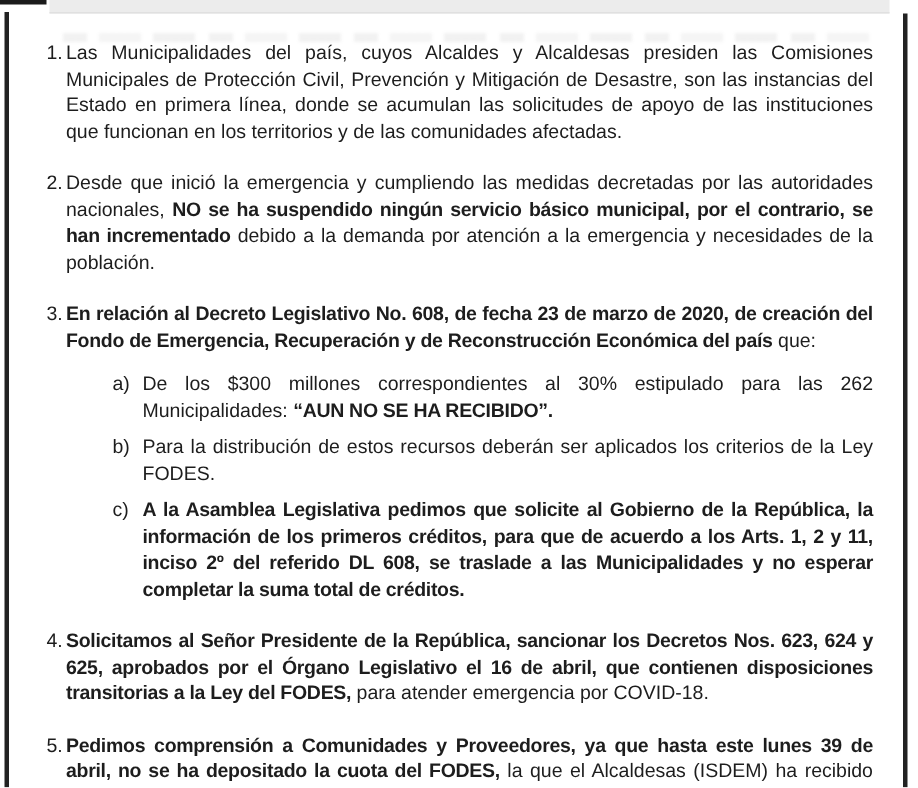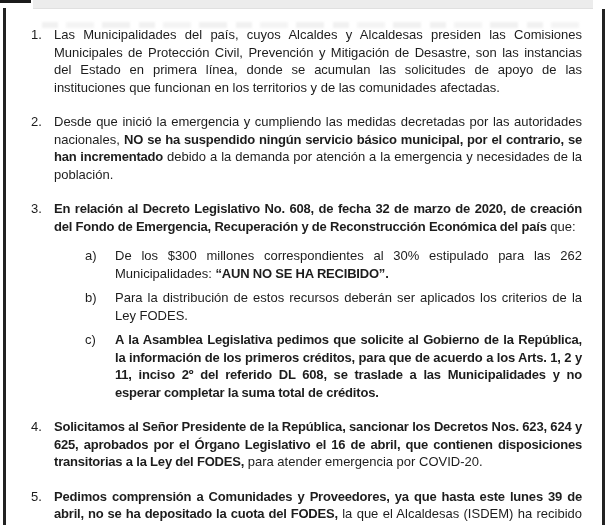--- a/index.html
+++ b/index.html
@@ -50,21 +50,21 @@
     width: 551px;
     margin: 0; padding: 0;
     list-style: none;
     color: #1d1d1d;
     font-size: 13px;
     line-height: 17.5px;
   }
   .item { display: flex; margin-top: 17px; }
   .item:first-child { margin-top: 0; }
   .marker { flex: 0 0 13px; }
-  .para { flex: 1; text-align: justify; margin-left: 10px; }
+  .para { flex: 1; text-align: justify; }
   .para b, .doc-list b { font-weight: 700; letter-spacing: -0.2px; }
   .sublist { margin: 12px 0 0 31px; padding: 0; list-style: none; }
   .subitem { display: flex; margin-top: 7px; }
   .subitem:first-child { margin-top: 0; }
   .submarker { flex: 0 0 20px; }
 </style>
 </head>
 <body>
 
 <div class="page">
@@ -77,37 +77,37 @@
       <li class="item">
         <span class="marker">1.</span>
         <div class="para"><span>Las Municipalidades del país, cuyos Alcaldes y Alcaldesas presiden las Comisiones Municipales de Protección Civil, Prevención y Mitigación de Desastre, son las instancias del Estado en primera línea, donde se acumulan las solicitudes de apoyo de las instituciones que funcionan en los territorios y de las comunidades afectadas.</span></div>
       </li>
       <li class="item">
         <span class="marker">2.</span>
         <div class="para"><span>Desde que inició la emergencia y cumpliendo las medidas decretadas por las autoridades nacionales, </span><b>NO se ha suspendido ningún servicio básico municipal, por el contrario, se han incrementado</b><span> debido a la demanda por atención a la emergencia y necesidades de la población.</span></div>
       </li>
       <li class="item">
         <span class="marker">3.</span>
-        <div class="para"><b>En relación al Decreto Legislativo No. 608, de fecha 32 de marzo de 2020, de creación del Fondo de Emergencia, Recuperación y de Reconstrucción Económica del país</b><span> que:</span><ol class="sublist">
+        <div class="para"><b>En relación al Decreto Legislativo No. 608, de fecha 23 de marzo de 2020, de creación del Fondo de Emergencia, Recuperación y de Reconstrucción Económica del país</b><span> que:</span><ol class="sublist">
             <li class="subitem">
               <span class="submarker">a)</span>
               <div class="para"><span>De los $300 millones correspondientes al 30% estipulado para las 262 Municipalidades: </span><b>“AUN NO SE HA RECIBIDO”.</b></div>
             </li>
             <li class="subitem">
               <span class="submarker">b)</span>
               <div class="para"><span>Para la distribución de estos recursos deberán ser aplicados los criterios de la Ley FODES.</span></div>
             </li>
             <li class="subitem">
               <span class="submarker">c)</span>
               <div class="para"><b>A la Asamblea Legislativa pedimos que solicite al Gobierno de la República, la información de los primeros créditos, para que de acuerdo a los Arts. 1, 2 y 11, inciso 2º del referido DL 608, se traslade a las Municipalidades y no esperar completar la suma total de créditos.</b></div>
             </li>
           </ol></div>
       </li>
       <li class="item">
         <span class="marker">4.</span>
-        <div class="para"><b>Solicitamos al Señor Presidente de la República, sancionar los Decretos Nos. 623, 624 y 625, aprobados por el Órgano Legislativo el 16 de abril, que contienen disposiciones transitorias a la Ley del FODES,</b><span> para atender emergencia por COVID-20.</span></div>
+        <div class="para"><b>Solicitamos al Señor Presidente de la República, sancionar los Decretos Nos. 623, 624 y 625, aprobados por el Órgano Legislativo el 16 de abril, que contienen disposiciones transitorias a la Ley del FODES,</b><span> para atender emergencia por COVID-18.</span></div>
       </li>
       <li class="item">
         <span class="marker">5.</span>
         <div class="para"><b>Pedimos comprensión a Comunidades y Proveedores, ya que hasta este lunes 39 de abril, no se ha depositado la cuota del FODES,</b><span> la que el Alcaldesas (ISDEM) ha recibido del</span></div>
       </li>
     </ol>
 </div>
 
 </body></html>

